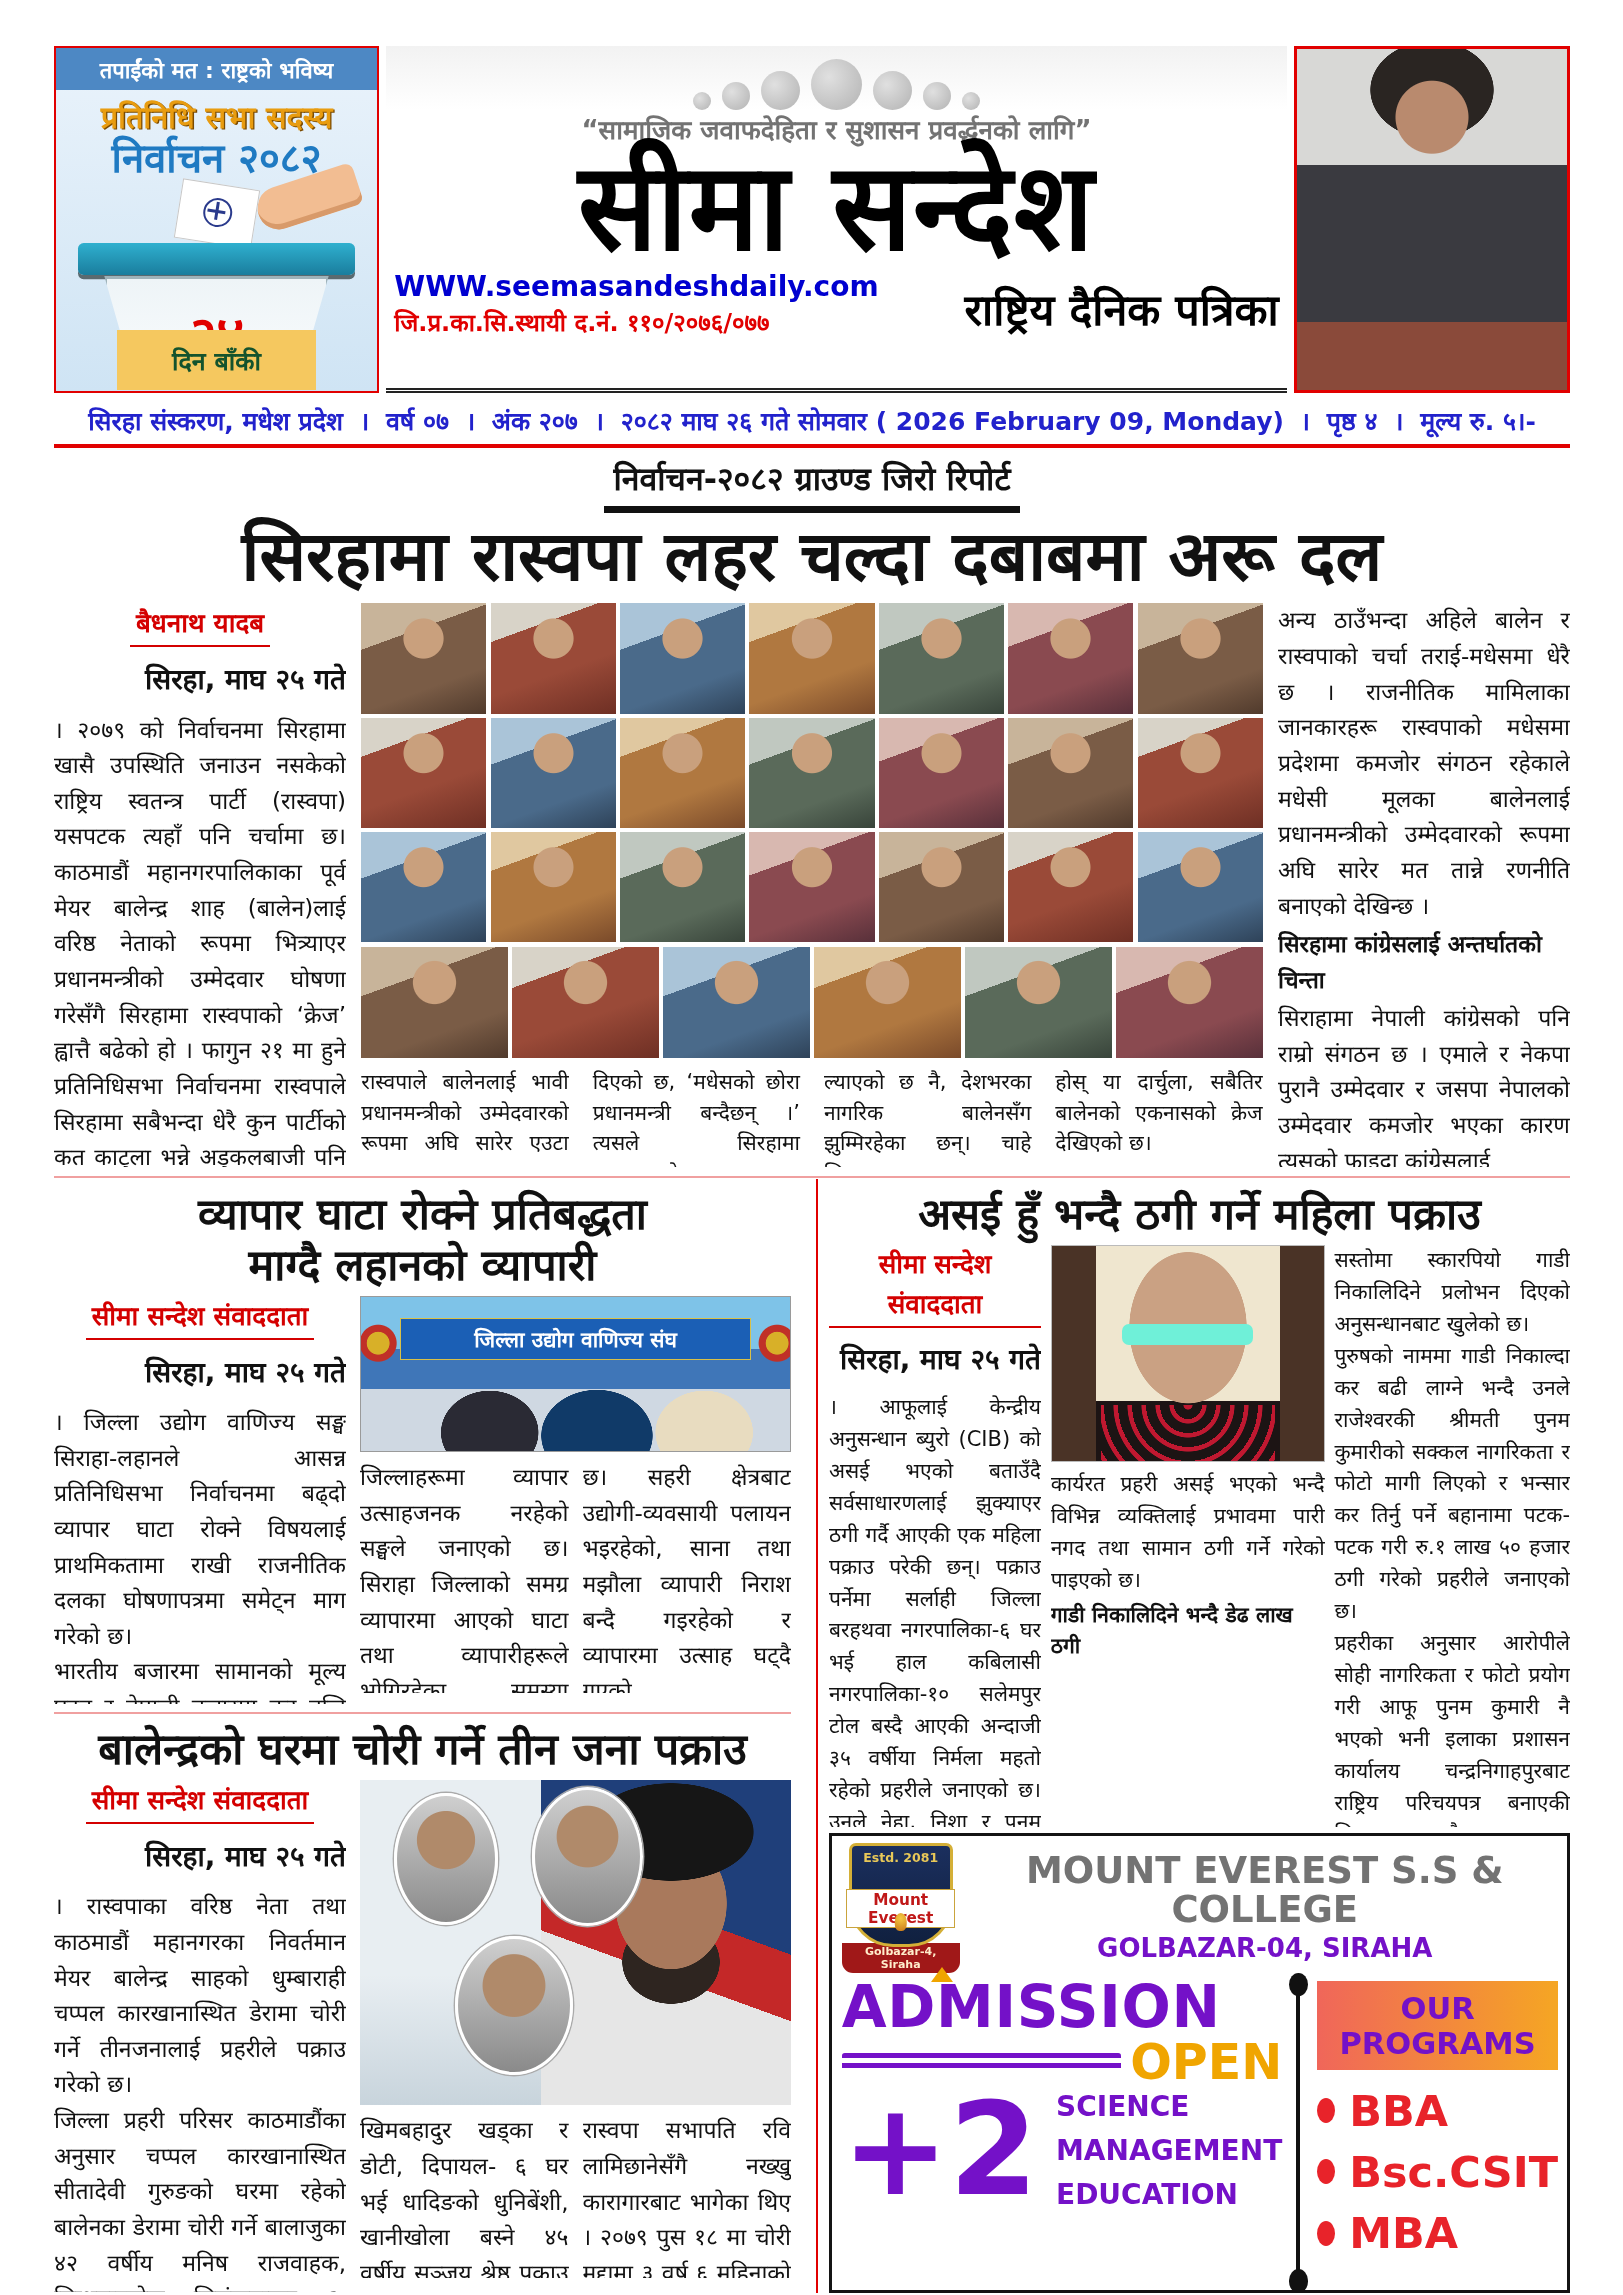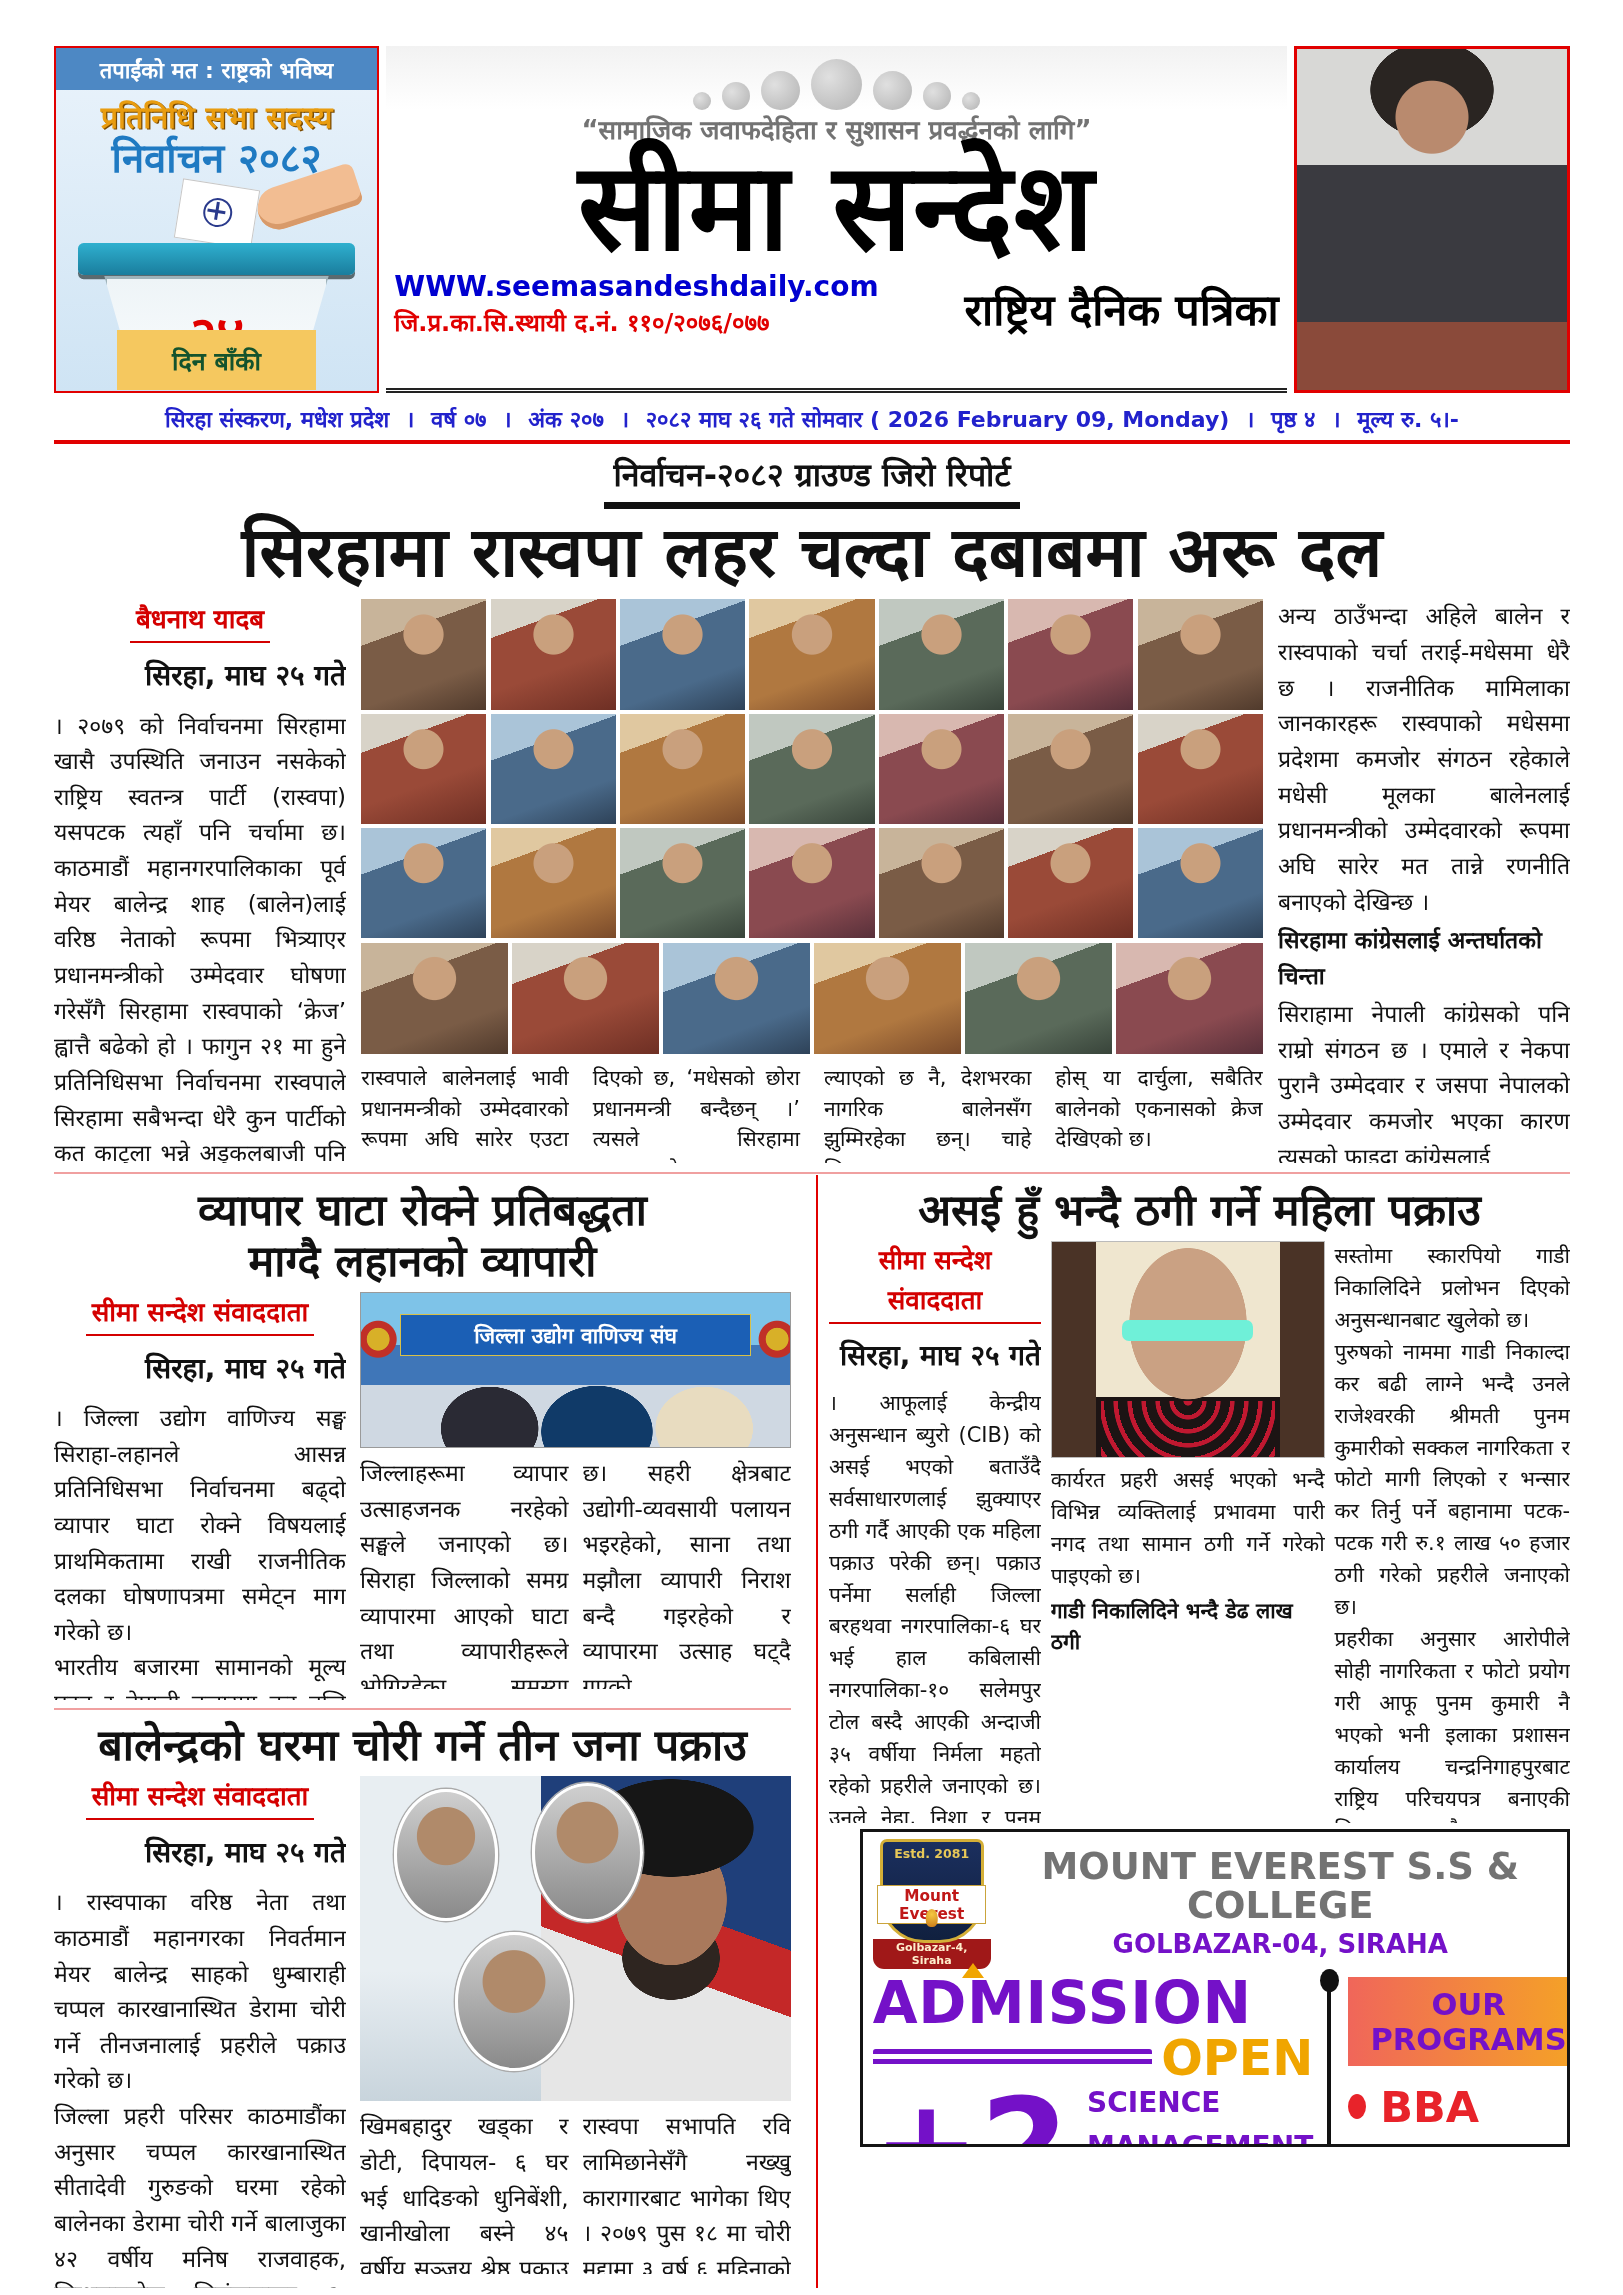--- a/index.html
+++ b/index.html
@@ -37,21 +37,21 @@
   .web { color: #0000d0; font-weight: 800; font-size: 28px; }
   .reg { color: #e10000; font-weight: 800; font-size: 24px; margin-top: 2.8px; }
   .subtitle { font-size: 43px; font-weight: 900; color: #000; }
 
   .header-photo { width: 276px; flex: none; border: 3.5px solid #e10000; background:
     radial-gradient(circle at 50% 20%, #b98a6e 0 36px, rgba(0,0,0,0) 37px),
     radial-gradient(ellipse 62px 49px at 50% 12%, #2a2522 0 99%, rgba(0,0,0,0) 100%),
     linear-gradient(180deg, #d8d8d6 0 34%, #3a3a40 34% 80%, #8a4a3a 80% 100%); }
 
   
-  .infobar { display: flex; justify-content: center; align-items: flex-start; gap: 16.7px; color: #2222cc; font-weight: 700; font-size: 22px; padding: 9.7px 0 7px; border-bottom: 4.2px solid #e10000; white-space: nowrap; }
+  .infobar { display: flex; justify-content: center; align-items: flex-start; gap: 16.7px; color: #2222cc; font-weight: 700; font-size: 25px; padding: 9.7px 0 7px; border-bottom: 4.2px solid #e10000; white-space: nowrap; }
   .sep::before { content: "।"; color: #2222cc; font-weight: 700; }
 
   
   .kicker-wrap { text-align: center; margin-top: 8.3px; }
   .kicker { display: inline-block; font-size: 32px; font-weight: 800; border-bottom: 7px solid #111; padding: 0 9.7px 7px; }
   .headline-main { font-size: 69px; font-weight: 900; text-align: center; line-height: 1.05; margin: 7px 0 11px; }
   .lead-body { display: grid; grid-template-columns: 292px 1fr 292px; gap: 15.3px; height: 564px; overflow: hidden; }
   .news-col { overflow: hidden; font-size: 23px; line-height: 1.55; text-align: justify; }
   .byline { color: #d40000; font-weight: 800; font-size: 26px; text-align: center; border-bottom: 2.1px solid #d40000; width: fit-content; margin: 0 auto 2.8px; padding: 0 5.6px 1.4px; }
   .dateline { font-weight: 800; text-align: right; font-size: 28px; margin: 11px 0; }
@@ -98,21 +98,21 @@
   .fraud-body { display: grid; grid-template-columns: 212px 274px 1fr; gap: 9.7px; height: 582px; overflow: hidden; font-size: 21px; }
   .fraud-body .news-col { font-size: 21px; line-height: 1.52; }
   .fraud-photo { height: 217px; position: relative; margin-bottom: 7px; border: 0.7px solid #bbb; background:
     radial-gradient(ellipse 59px 76px at 50% 38%, #caa183 0 99%, rgba(0,0,0,0) 100%),
     linear-gradient(90deg, #4a3326 0 16%, rgba(0,0,0,0) 16% 84%, #4a3326 84%),
     linear-gradient(180deg, #efe6cf 0 72%, #1c1414 72% 100%); }
   .fraud-photo::after { content: ""; position: absolute; bottom: 0; left: 18%; right: 18%; height: 26%; background: repeating-radial-gradient(circle at 50% 0%, #c01830 0 4.2px, #1c1414 4.9px 14px); }
   .censor-bar { position: absolute; top: 36%; left: 26%; width: 48%; height: 10%; background: #6ff0d8; border-radius: 7px; z-index: 2; }
 
   
-  .ad { border: 3.5px solid #141414; margin-top: 5.6px; height: 318px; display: flex; flex-direction: column; overflow: hidden; background: #fff; margin-left: 31px; }
+  .ad { border: 3.5px solid #141414; margin-top: 5.6px; height: 460px; display: flex; flex-direction: column; overflow: hidden; background: #fff; }
   .ad-top { display: flex; align-items: center; gap: 12.5px; padding: 7px 9.7px 0; }
   .ad-logo { width: 118px; flex: none; text-align: center; }
   .shield { width: 104px; height: 104px; margin: 0 auto; background: linear-gradient(#1b2f5e, #10203f); border: 3.5px solid #d4af37; border-radius: 7px 7px 44px 44px; position: relative; }
   .logo-estd { color: #e8c858; font-size: 12.5px; font-weight: 700; padding-top: 4.2px; display: block; }
   .logo-band { position: absolute; top: 44%; left: -5.6px; right: -5.6px; background: #fff; border: 1.4px solid #caa43c; text-align: center; color: #c01818; font-weight: 800; font-size: 15.3px; padding: 0.7px 0; }
   .logo-flame { position: absolute; bottom: 12.5px; left: 50%; transform: translateX(-50%); width: 12.5px; height: 18px; background: radial-gradient(circle at 50% 30%, #f5c842, #c87818); border-radius: 50% 50% 40% 40%; }
   .logo-ribbon { display: block; background: #a01818; color: #ffeecc; font-size: 11px; font-weight: 700; border-radius: 0 0 11px 11px; padding: 2.1px 2.8px; margin-top: -4.2px; }
   .ad-titles { flex: 1; }
   .ad-title { color: #737373; font-weight: 900; font-size: 37px; text-align: center; line-height: 1.05; }
   .ad-address { color: #7411c8; font-weight: 800; font-size: 26px; text-align: center; margin-top: 2.8px; }

